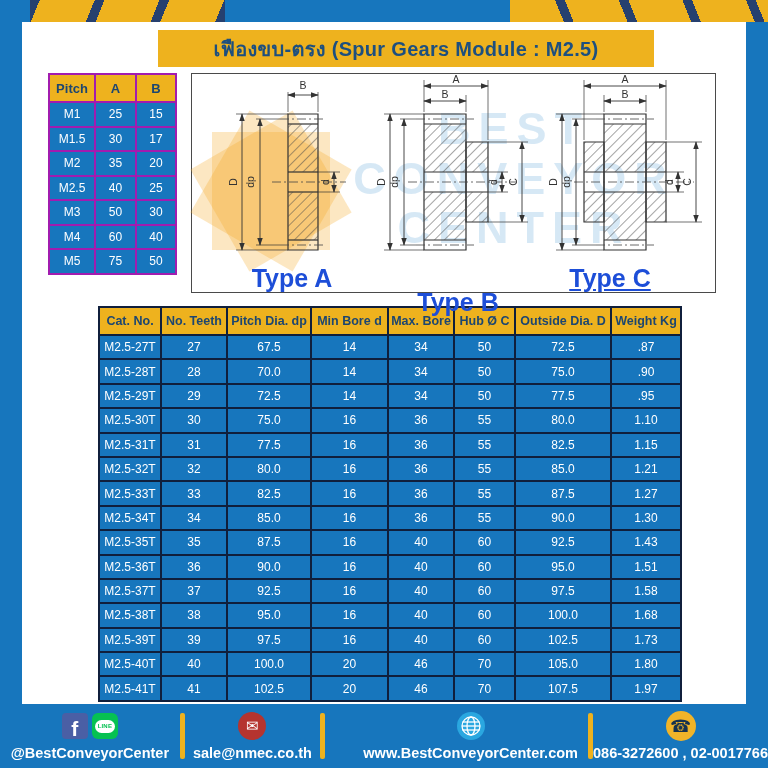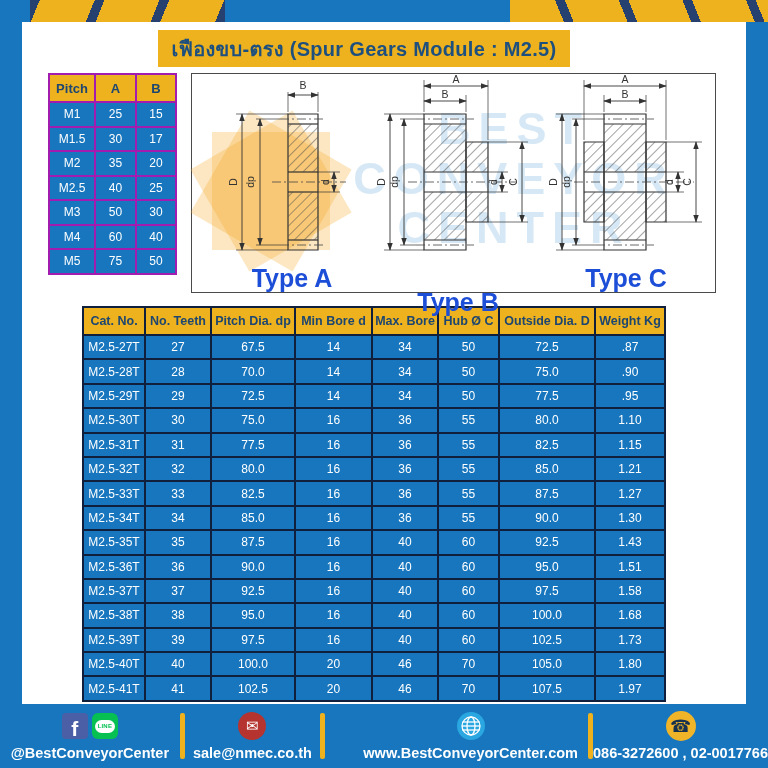--- a/index.html
+++ b/index.html
@@ -10,44 +10,44 @@
   }
   
   .stripe-band{position:absolute;top:0;left:0;width:768px;height:22px;}
   .stripes-left{position:absolute;top:0;left:30px;width:195px;height:22px;
     background:repeating-linear-gradient(112deg,#26406f 0 9px,#eeb21e 9px 60px);}
   .stripes-right{position:absolute;top:0;right:0;width:258px;height:22px;
     background:repeating-linear-gradient(68deg,#eeb21e 0 50px,#26406f 50px 59px);}
   
   .page{position:absolute;left:22px;top:22px;width:724px;height:682px;background:#ffffff;}
   
-  .title-box{position:absolute;left:136px;top:8px;width:412px;height:37px;
+  .title-box{position:absolute;left:136px;top:8px;width:496px;height:37px;
     background:#eeb21e;display:flex;align-items:center;justify-content:center;
     font-size:20px;font-weight:bold;color:#1d4f7f;letter-spacing:.3px;}
   
   .pitch-table{position:absolute;left:26px;top:51px;border-collapse:collapse;}
   .pitch-table th,.pitch-table td{border:2px solid #a21caf;text-align:center;}
   .pitch-table th{background:#eeb21e;color:#1d4670;font-size:13px;font-weight:bold;height:24px;}
   .pitch-table td{background:#1776bd;color:#ffffff;font-size:12px;height:20.5px;}
   .pitch-table .c0{width:46px;} .pitch-table .c1{width:41px;} .pitch-table .c2{width:40px;}
   
   .draw-panel{position:absolute;left:169px;top:51px;width:525px;height:220px;
     background:#ffffff;border:1.5px solid #4a4a4a;box-sizing:border-box;}
   .wm-star{position:absolute;left:20px;top:58px;width:118px;height:118px;z-index:1;}
   .wm-star div{position:absolute;left:0;top:0;width:118px;height:118px;background:rgba(245,168,35,.28);}
   .wm-star .r30{transform:rotate(30deg);} .wm-star .r60{transform:rotate(60deg);}
   .wm-text{position:absolute;left:130px;top:30px;width:384px;z-index:1;text-align:center;
     font-weight:bold;font-size:45px;line-height:1.1;letter-spacing:8px;color:#cde3f3;opacity:.8;}
   .gearsvg{position:absolute;top:0;z-index:2;}
   .svg-a{left:30px;} .svg-b{left:180px;} .svg-c{left:352px;}
   .type-label{position:absolute;top:190px;z-index:3;text-align:center;
     font-size:25px;font-weight:bold;color:#1d4ed8;}
-  .tl-a{left:30px;width:140px;} .tl-b{left:180px;width:172px;margin-top:24px;} .tl-c{left:348px;width:172px;}
-  
-  .main-table{position:absolute;left:60px;top:284px;border-collapse:collapse;table-layout:fixed;}
+  .tl-a{left:30px;width:140px;} .tl-b{left:180px;width:172px;margin-top:24px;} .tl-c{left:332px;width:172px;text-decoration:underline;}
+  
+  .main-table{position:absolute;left:76px;top:284px;border-collapse:collapse;table-layout:fixed;}
   .main-table th,.main-table td{border:2px solid #101f3c;text-align:center;overflow:hidden;}
   .main-table th{background:#eeb21e;color:#1d4670;font-size:12.5px;font-weight:bold;height:26px;padding:0 1px;}
   .main-table td{background:#1776bd;color:#ffffff;font-size:12px;height:22.4px;padding:0 1px;}
   .mc0{width:62px;} .mc1{width:66px;} .mc2{width:84px;} .mc3{width:77px;}
   .mc4{width:66px;} .mc5{width:61px;} .mc6{width:96px;} .mc7{width:70px;}
   
   .footer{position:absolute;left:0;top:704px;width:768px;height:64px;
     display:flex;align-items:center;color:#ffffff;}
   .f-sec{display:flex;flex-direction:column;align-items:center;justify-content:center;gap:4px;}
   .f1{width:188px;} .f2{width:142px;} .f3{width:246px;margin-left:28px;} .f4{flex:1;}

